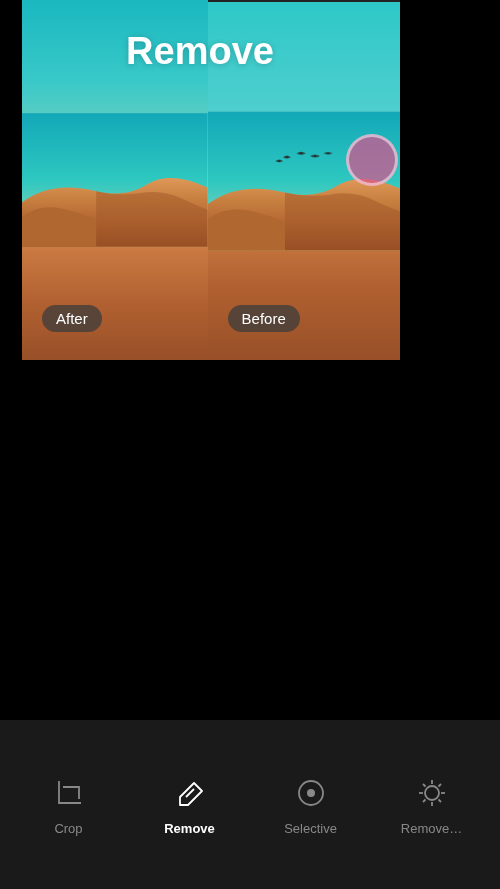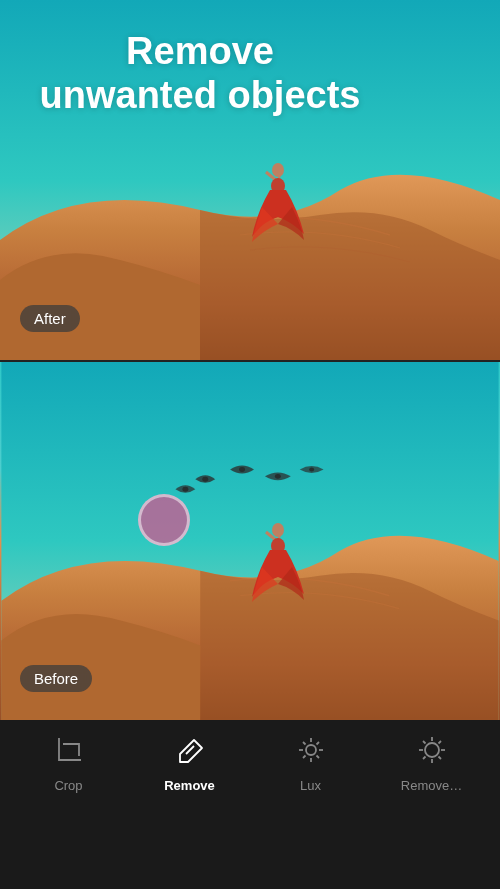--- a/index.html
+++ b/index.html
@@ -37,22 +37,22 @@
       font-weight: 800;
       color: #fff;
       line-height: 1.15;
       text-shadow: 0 1px 6px rgba(0,0,0,0.2);
     }
 
     
     .images-container {
       flex: 1;
       display: flex;
-      flex-direction: column;
       height: 720px;
+      margin-left: 22px;
     }
 
     .image-panel {
       position: relative;
       width: 500px;
       height: 360px;
       overflow: hidden;
     }
 
     
@@ -110,20 +110,21 @@
       border: 3px solid rgba(255,255,255,0.5);
       z-index: 6;
     }
 
     
     .toolbar {
       width: 500px;
       height: 169px;
       background: #1a1a1a;
       display: flex;
+      align-items: center;
       justify-content: space-around;
       padding: 0 8px;
       flex-shrink: 0;
     }
 
     .tool-item {
       display: flex;
       flex-direction: column;
       align-items: center;
       gap: 8px;
@@ -181,21 +182,20 @@
     }
   </style>
 </head>
 <body>
 
 <div id="app">
 
   <div class="header-area">
     <div class="header-title">
       <span>Remove</span><br>
-      <span>unwanted objects</span>
     </div>
   </div>
 
   <div class="images-container">
 
     <div class="image-panel panel-after">
 
       <div class="sky-after scene"></div>
 
       <svg class="scene" viewBox="0 0 500 360" xmlns="http://www.w3.org/2000/svg" style="position:absolute;top:0;left:0;width:100%;height:100%;">
@@ -320,38 +320,31 @@
     <div class="tool-item active">
       <div class="tool-icon">
         <svg viewBox="0 0 32 32" fill="none" stroke="#fff" xmlns="http://www.w3.org/2000/svg">
           <path d="M20,6 L28,14 L14,28 L6,28 L6,20 Z" stroke-linejoin="round"></path>
           <line x1="12" y1="20" x2="20" y2="12"></line>
         </svg>
       </div>
       <span class="tool-label" style="color:#fff;font-weight:600;">Remove</span>
     </div>
 
-
-
     <div class="tool-item">
       <div class="tool-icon">
         <svg viewBox="0 0 32 32" fill="none" stroke="#888" xmlns="http://www.w3.org/2000/svg">
-          <line x1="16" y1="4" x2="16" y2="8"></line>
-          <line x1="16" y1="24" x2="16" y2="28"></line>
-          <line x1="4" y1="16" x2="8" y2="16"></line>
-          <line x1="24" y1="16" x2="28" y2="16"></line>
-          <line x1="8" y1="8" x2="10.5" y2="10.5"></line>
-          <line x1="21.5" y1="21.5" x2="24" y2="24"></line>
-          <line x1="24" y1="8" x2="21.5" y2="10.5"></line>
-          <line x1="10.5" y1="21.5" x2="8" y2="24"></line>
-          <circle cx="16" cy="16" r="5"></circle>
+          <circle cx="16" cy="16" r="12"></circle>
+          <circle cx="16" cy="16" r="4" fill="#888" stroke="none"></circle>
         </svg>
       </div>
-      <span class="tool-label">Lux</span>
-    </div>
+      <span class="tool-label">Selective</span>
+    </div>
+
+
 
     <div class="tool-item">
       <div class="tool-icon">
         <svg viewBox="0 0 32 32" fill="none" stroke="#888" xmlns="http://www.w3.org/2000/svg">
           <line x1="16" y1="3" x2="16" y2="7"></line>
           <line x1="25" y1="7" x2="22.5" y2="9.5"></line>
           <line x1="29" y1="16" x2="25" y2="16"></line>
           <line x1="25" y1="25" x2="22.5" y2="22.5"></line>
           <line x1="16" y1="29" x2="16" y2="25"></line>
           <line x1="7" y1="25" x2="9.5" y2="22.5"></line>

